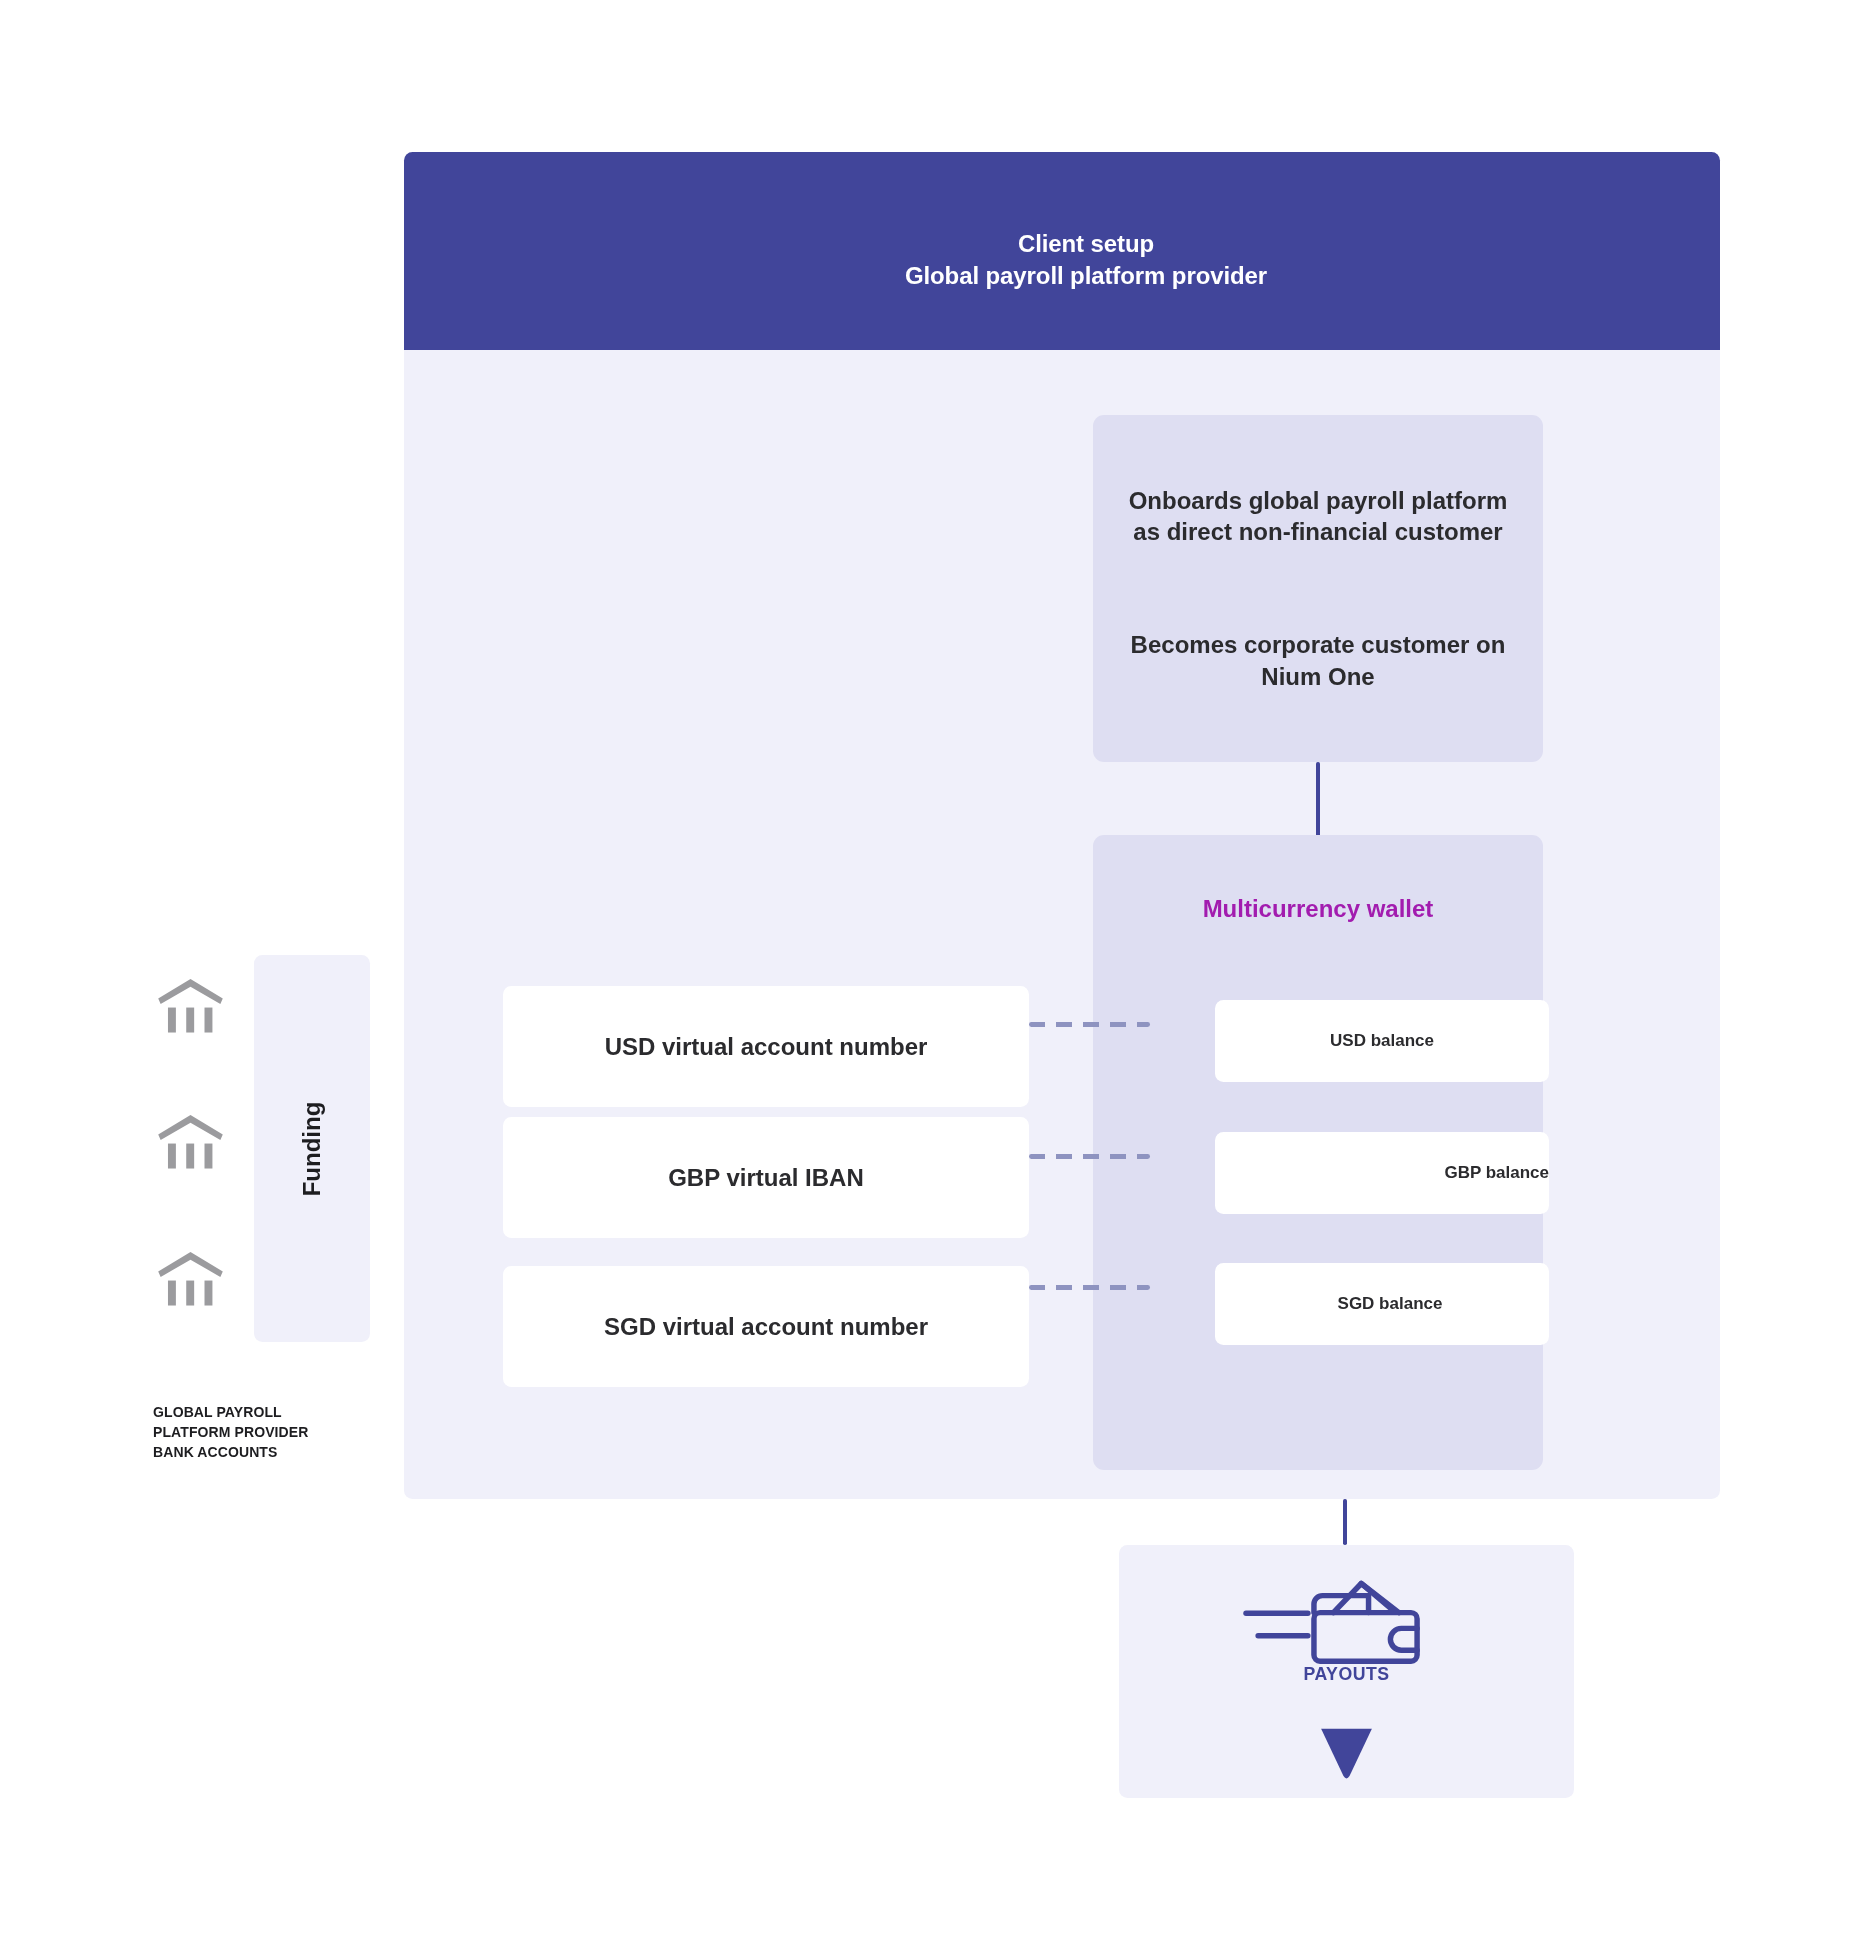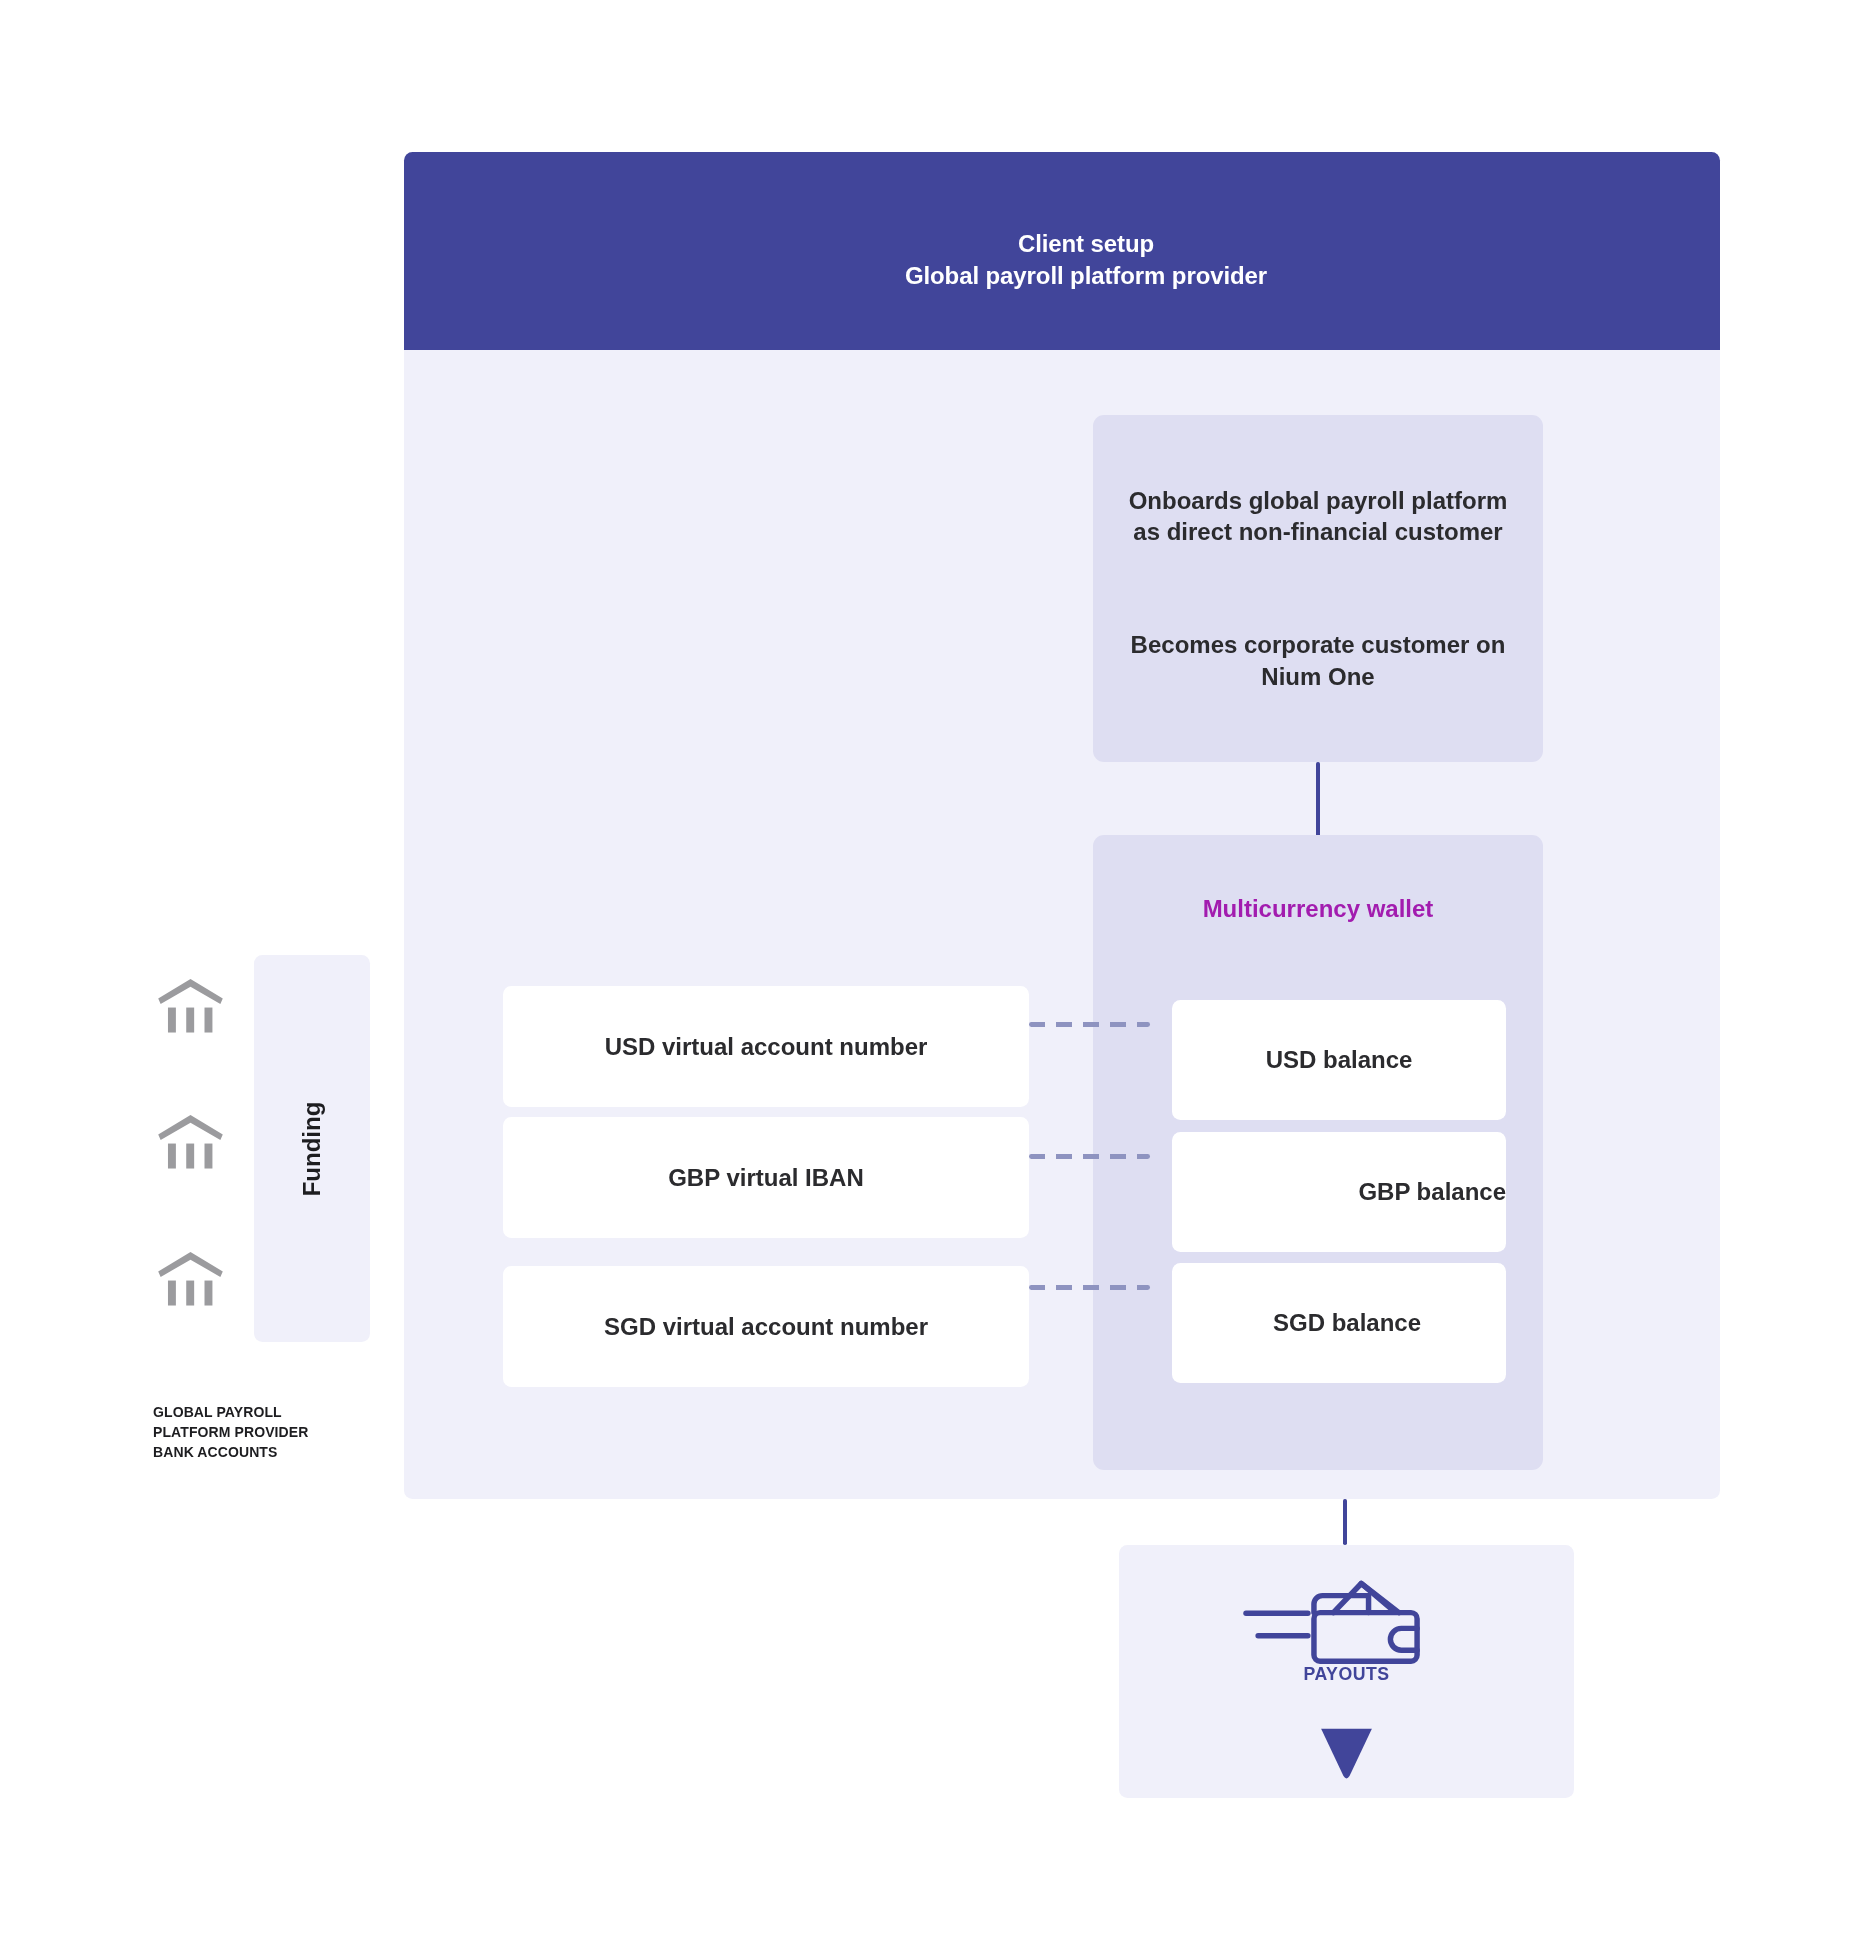--- a/index.html
+++ b/index.html
@@ -116,24 +116,24 @@
     color: #2b2b2e;
     margin-top: 28px;
   }
   .card-left {
     left: 503px;
     width: 526px;
     height: 121px;
     font-size: 24px;
   }
   .card-right {
-    left: 1172px;
+    left: 1215px;
     width: 334px;
-    height: 120px;
-    font-size: 24px;
+    height: 82px;
+    font-size: 17px;
   }
   #card-left-0  { top: 958px; }
   #card-left-1  { top: 1089px; }
   #card-left-2  { top: 1238px; text-align: center; }
   #card-right-0 { top: 972px; }
   #card-right-1 { top: 1104px; justify-content: flex-end; }
   #card-right-2 { top: 1235px; padding-left: 16px; }
 
   
   .dash-link {

